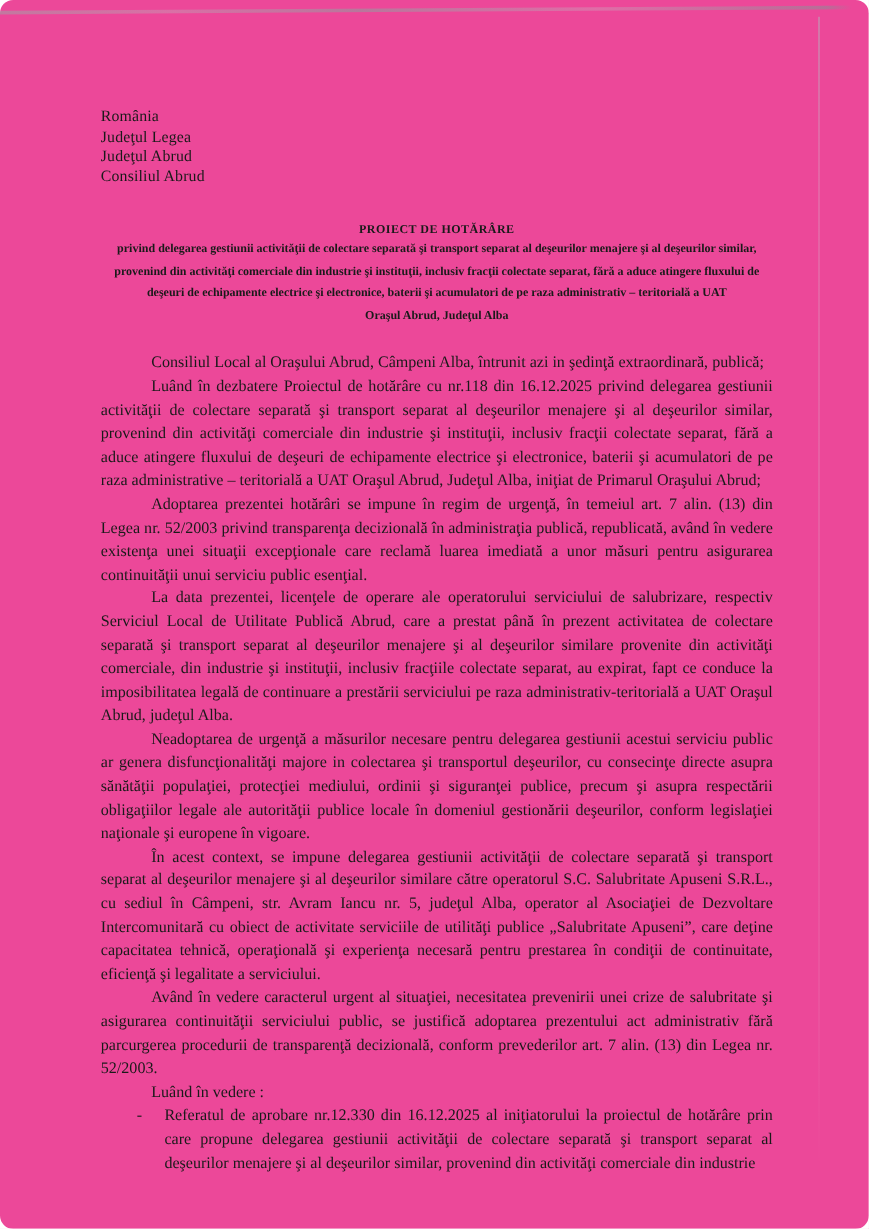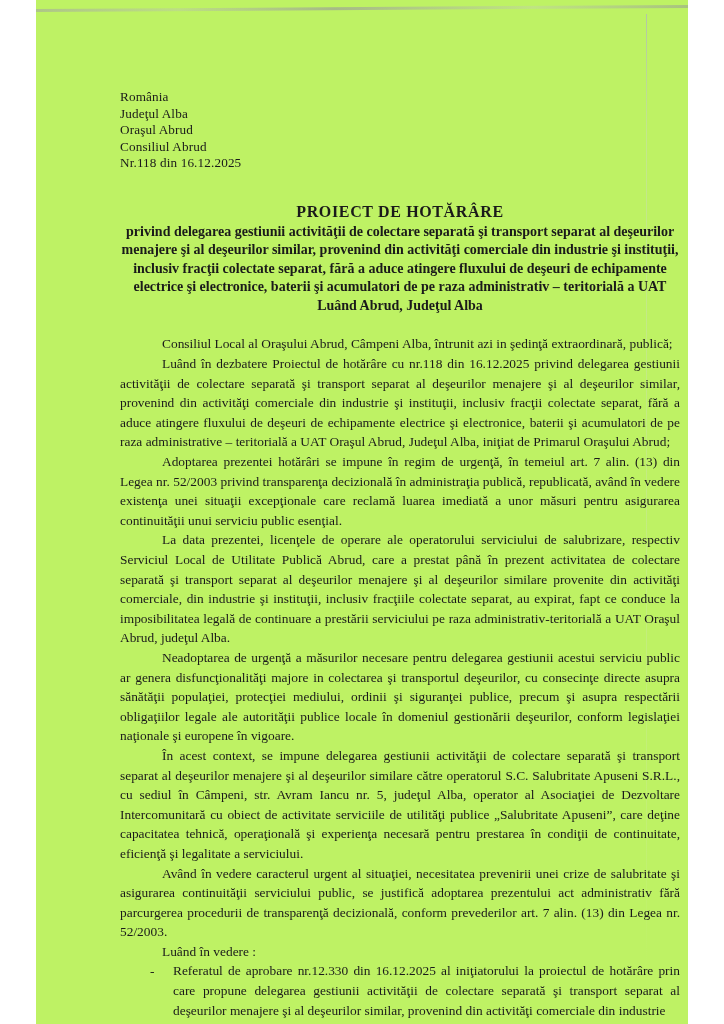--- a/index.html
+++ b/index.html
@@ -7,26 +7,27 @@
     margin: 0;
     padding: 0;
     background: #ffffff;
   }
   body {
     font-family: "Liberation Serif", "DejaVu Serif", serif;
     color: #1a1a1a;
   }
   .page {
     position: relative;
-    width: 652px;
+    width: 724px;
     height: 1024px;
     margin: 0 auto;
-    background: #bef264;
+    background: #ec4899;
     overflow: hidden;
     box-sizing: border-box;
+    border-radius: 11px;
   }
   
   .scan-edge-top {
     position: absolute;
     top: 9px;
     left: 0;
     width: 710px;
     height: 3px;
     background: linear-gradient(to right,
        rgba(160,160,165,0.55) 0%,
@@ -66,27 +67,27 @@
     letter-spacing: 0.01em;
   }
   .letterhead div { white-space: nowrap; }
 
   .title-block {
     margin-top: 31px;
     text-align: center;
   }
   .doc-title {
     font-weight: bold;
-    font-size: 16px;
+    font-size: 10px;
     letter-spacing: 0.04em;
     margin-bottom: 2px;
   }
   .doc-subtitle {
     font-weight: bold;
-    font-size: 14px;
+    font-size: 10px;
     line-height: 18.5px;
     text-align: center;
   }
   .doc-subtitle .last-line { display: block; }
 
   .body-text {
     margin-top: 19px;
     font-size: 13.4px;
     line-height: 19.6px;
     text-align: justify;
@@ -126,34 +127,33 @@
 
 <div class="page">
 
   <div class="scan-edge-top"></div>
   <div class="scan-edge-right"></div>
 
   <div class="content">
 
     <div class="letterhead blur-soft">
       <div>România</div>
-      <div>Judeţul Alba</div>
-      <div>Oraşul Abrud</div>
+      <div>Judeţul Legea</div>
+      <div>Judeţul Abrud</div>
       <div>Consiliul Abrud</div>
-      <div>Nr.118 din 16.12.2025</div>
     </div>
 
     <div class="title-block">
       <div class="doc-title">PROIECT DE HOTĂRÂRE</div>
       <div class="doc-subtitle">
         <span>privind delegarea gestiunii activităţii de colectare separată şi transport separat al deşeurilor</span>
         <span>menajere şi al deşeurilor similar, provenind din activităţi comerciale din industrie şi instituţii,</span>
         <span>inclusiv fracţii colectate separat, fără a aduce atingere fluxului de deşeuri de echipamente</span>
         <span>electrice şi electronice, baterii şi acumulatori de pe raza administrativ – teritorială a UAT</span>
-        <span class="last-line">Luând Abrud, Judeţul Alba</span>
+        <span class="last-line">Oraşul Abrud, Judeţul Alba</span>
       </div>
     </div>
 
     <div class="body-text blur-soft">
       <p>Consiliul Local al Oraşului Abrud, Câmpeni Alba, întrunit azi in şedinţă extraordinară, publică;</p>
       <p>Luând în dezbatere Proiectul de hotărâre cu nr.118 din 16.12.2025 privind delegarea gestiunii activităţii de colectare separată şi transport separat al deşeurilor menajere şi al deşeurilor similar, provenind din activităţi comerciale din industrie şi instituţii, inclusiv fracţii colectate separat, fără a aduce atingere fluxului de deşeuri de echipamente electrice şi electronice, baterii şi acumulatori de pe raza administrative – teritorială a UAT Oraşul Abrud, Judeţul Alba, iniţiat de Primarul Oraşului Abrud;</p>
       <p>Adoptarea prezentei hotărâri se impune în regim de urgenţă, în temeiul art. 7 alin. (13) din Legea nr. 52/2003 privind transparenţa decizională în administraţia publică, republicată, având în vedere existenţa unei situaţii excepţionale care reclamă luarea imediată a unor măsuri pentru asigurarea continuităţii unui serviciu public esenţial.</p>
       <p>La data prezentei, licenţele de operare ale operatorului serviciului de salubrizare, respectiv Serviciul Local de Utilitate Publică Abrud, care a prestat până în prezent activitatea de colectare separată şi transport separat al deşeurilor menajere şi al deşeurilor similare provenite din activităţi comerciale, din industrie şi instituţii, inclusiv fracţiile colectate separat, au expirat, fapt ce conduce la imposibilitatea legală de continuare a prestării serviciului pe raza administrativ-teritorială a UAT Oraşul Abrud, judeţul Alba.</p>
       <p>Neadoptarea de urgenţă a măsurilor necesare pentru delegarea gestiunii acestui serviciu public ar genera disfuncţionalităţi majore in colectarea şi transportul deşeurilor, cu consecinţe directe asupra sănătăţii populaţiei, protecţiei mediului, ordinii şi siguranţei publice, precum şi asupra respectării obligaţiilor legale ale autorităţii publice locale în domeniul gestionării deşeurilor, conform legislaţiei naţionale şi europene în vigoare.</p>
       <p>În acest context, se impune delegarea gestiunii activităţii de colectare separată şi transport separat al deşeurilor menajere şi al deşeurilor similare către operatorul S.C. Salubritate Apuseni S.R.L., cu sediul în Câmpeni, str. Avram Iancu nr. 5, judeţul Alba, operator al Asociaţiei de Dezvoltare Intercomunitară cu obiect de activitate serviciile de utilităţi publice „Salubritate Apuseni”, care deţine capacitatea tehnică, operaţională şi experienţa necesară pentru prestarea în condiţii de continuitate, eficienţă şi legalitate a serviciului.</p>

